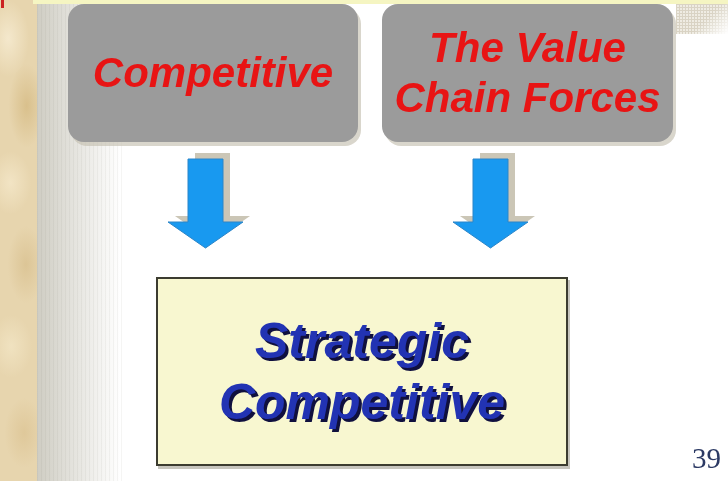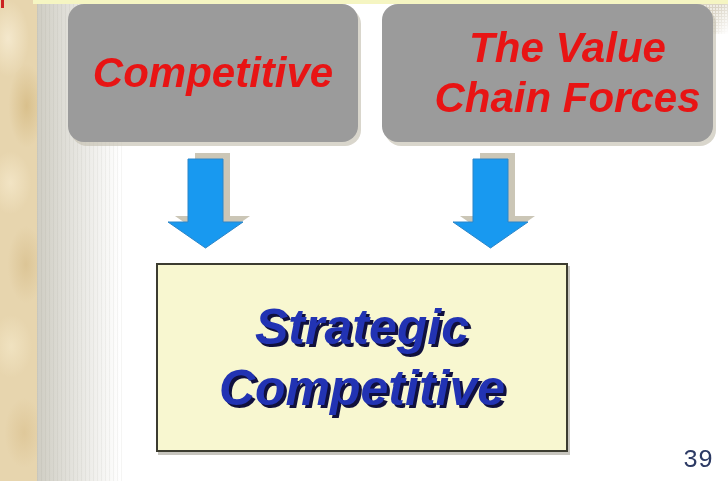--- a/index.html
+++ b/index.html
@@ -42,47 +42,47 @@
   
   .model-box {
     position:absolute; top:4px; height:138px; border-radius:16px;
     background:var(--model-box-fill);
     box-shadow:3px 4px 0 rgba(196,192,176,0.65);
     display:flex; flex-direction:column; justify-content:center; align-items:center;
     z-index:2;
     font-style:italic;
   }
   .model-box.first  { left:68px;  width:290px; }
-  .model-box.second { left:382px; width:291px;padding-left:40px; }
+  .model-box.second { left:382px; width:291px; }
   .model-line {
     color:var(--model-text); font-weight:bold; font-size:42px; line-height:50px;
     white-space:nowrap; text-align:center;
   }
   
   .arrow-wrap { position:absolute; width:92px; height:102px; z-index:2; }
   .arrow-wrap.first  { left:160px; top:148px; }
   .arrow-wrap.second { left:445px; top:148px; }
   .arrow-shadow { fill:var(--arrow-shadow); }
   .arrow-body   { fill:var(--arrow-fill); stroke:var(--arrow-stroke); stroke-width:1; }
   
   .result-box {
-    position:absolute; left:156px; top:263px; width:412px; height:189px;
+    position:absolute; left:156px; top:277px; width:412px; height:189px;
     background:var(--result-box-bg); border:2px solid var(--result-box-border);
     box-sizing:border-box; box-shadow:2px 3px 0 rgba(130,126,110,0.45);
     display:flex; flex-direction:column; justify-content:center; align-items:center;
     z-index:3;
   }
   .result-line {
     color:var(--result-text); font-weight:bold; font-style:italic;
     font-size:50px; line-height:61px; white-space:nowrap; text-align:center;
     text-shadow:3px 3px 0 var(--result-text-shadow);
   }
   .page-number {
-    position:absolute; right:15px; bottom:6px;
-    font-family:Liberation Mono, monospace; font-size:25px;
+    position:absolute; right:7px; bottom:6px;
+    font-family:Liberation Serif, serif; font-size:29px;
     color:var(--page-number-color); z-index:4;
   }
 </style>
 </head>
 <body>
 
 <div class="slide">
 
   <div class="texture-strip"></div>
   <div class="red-tick"></div>

